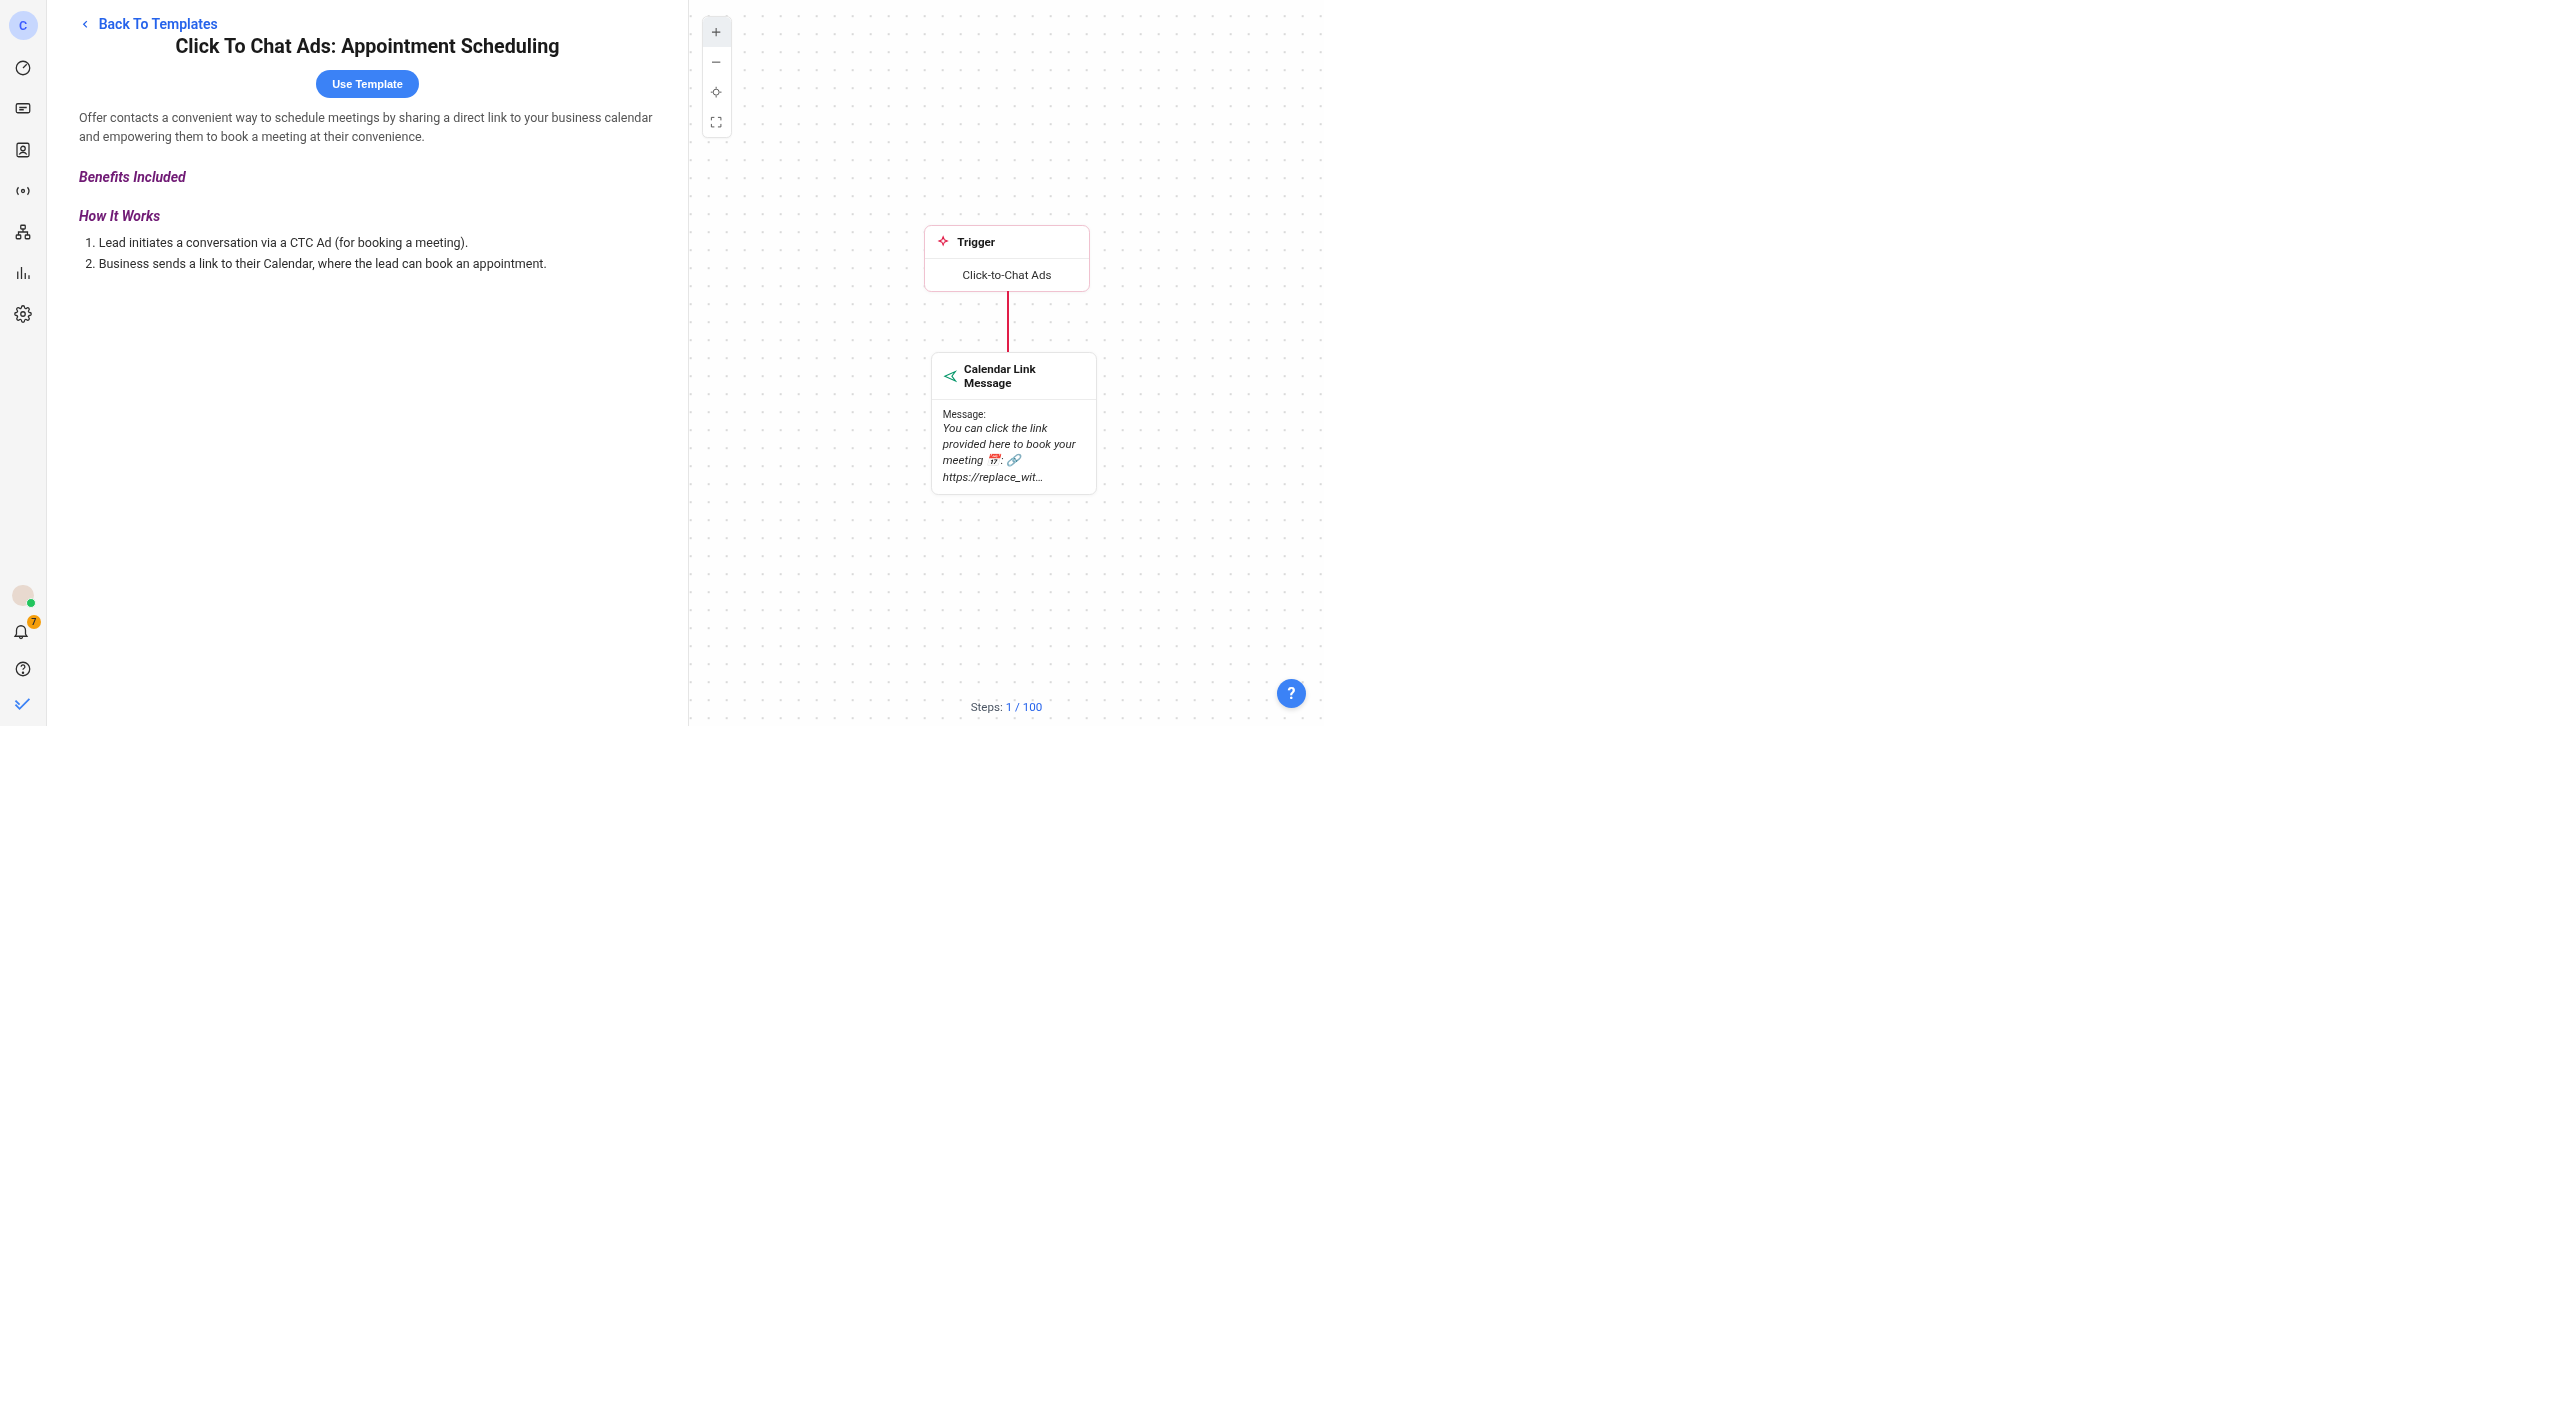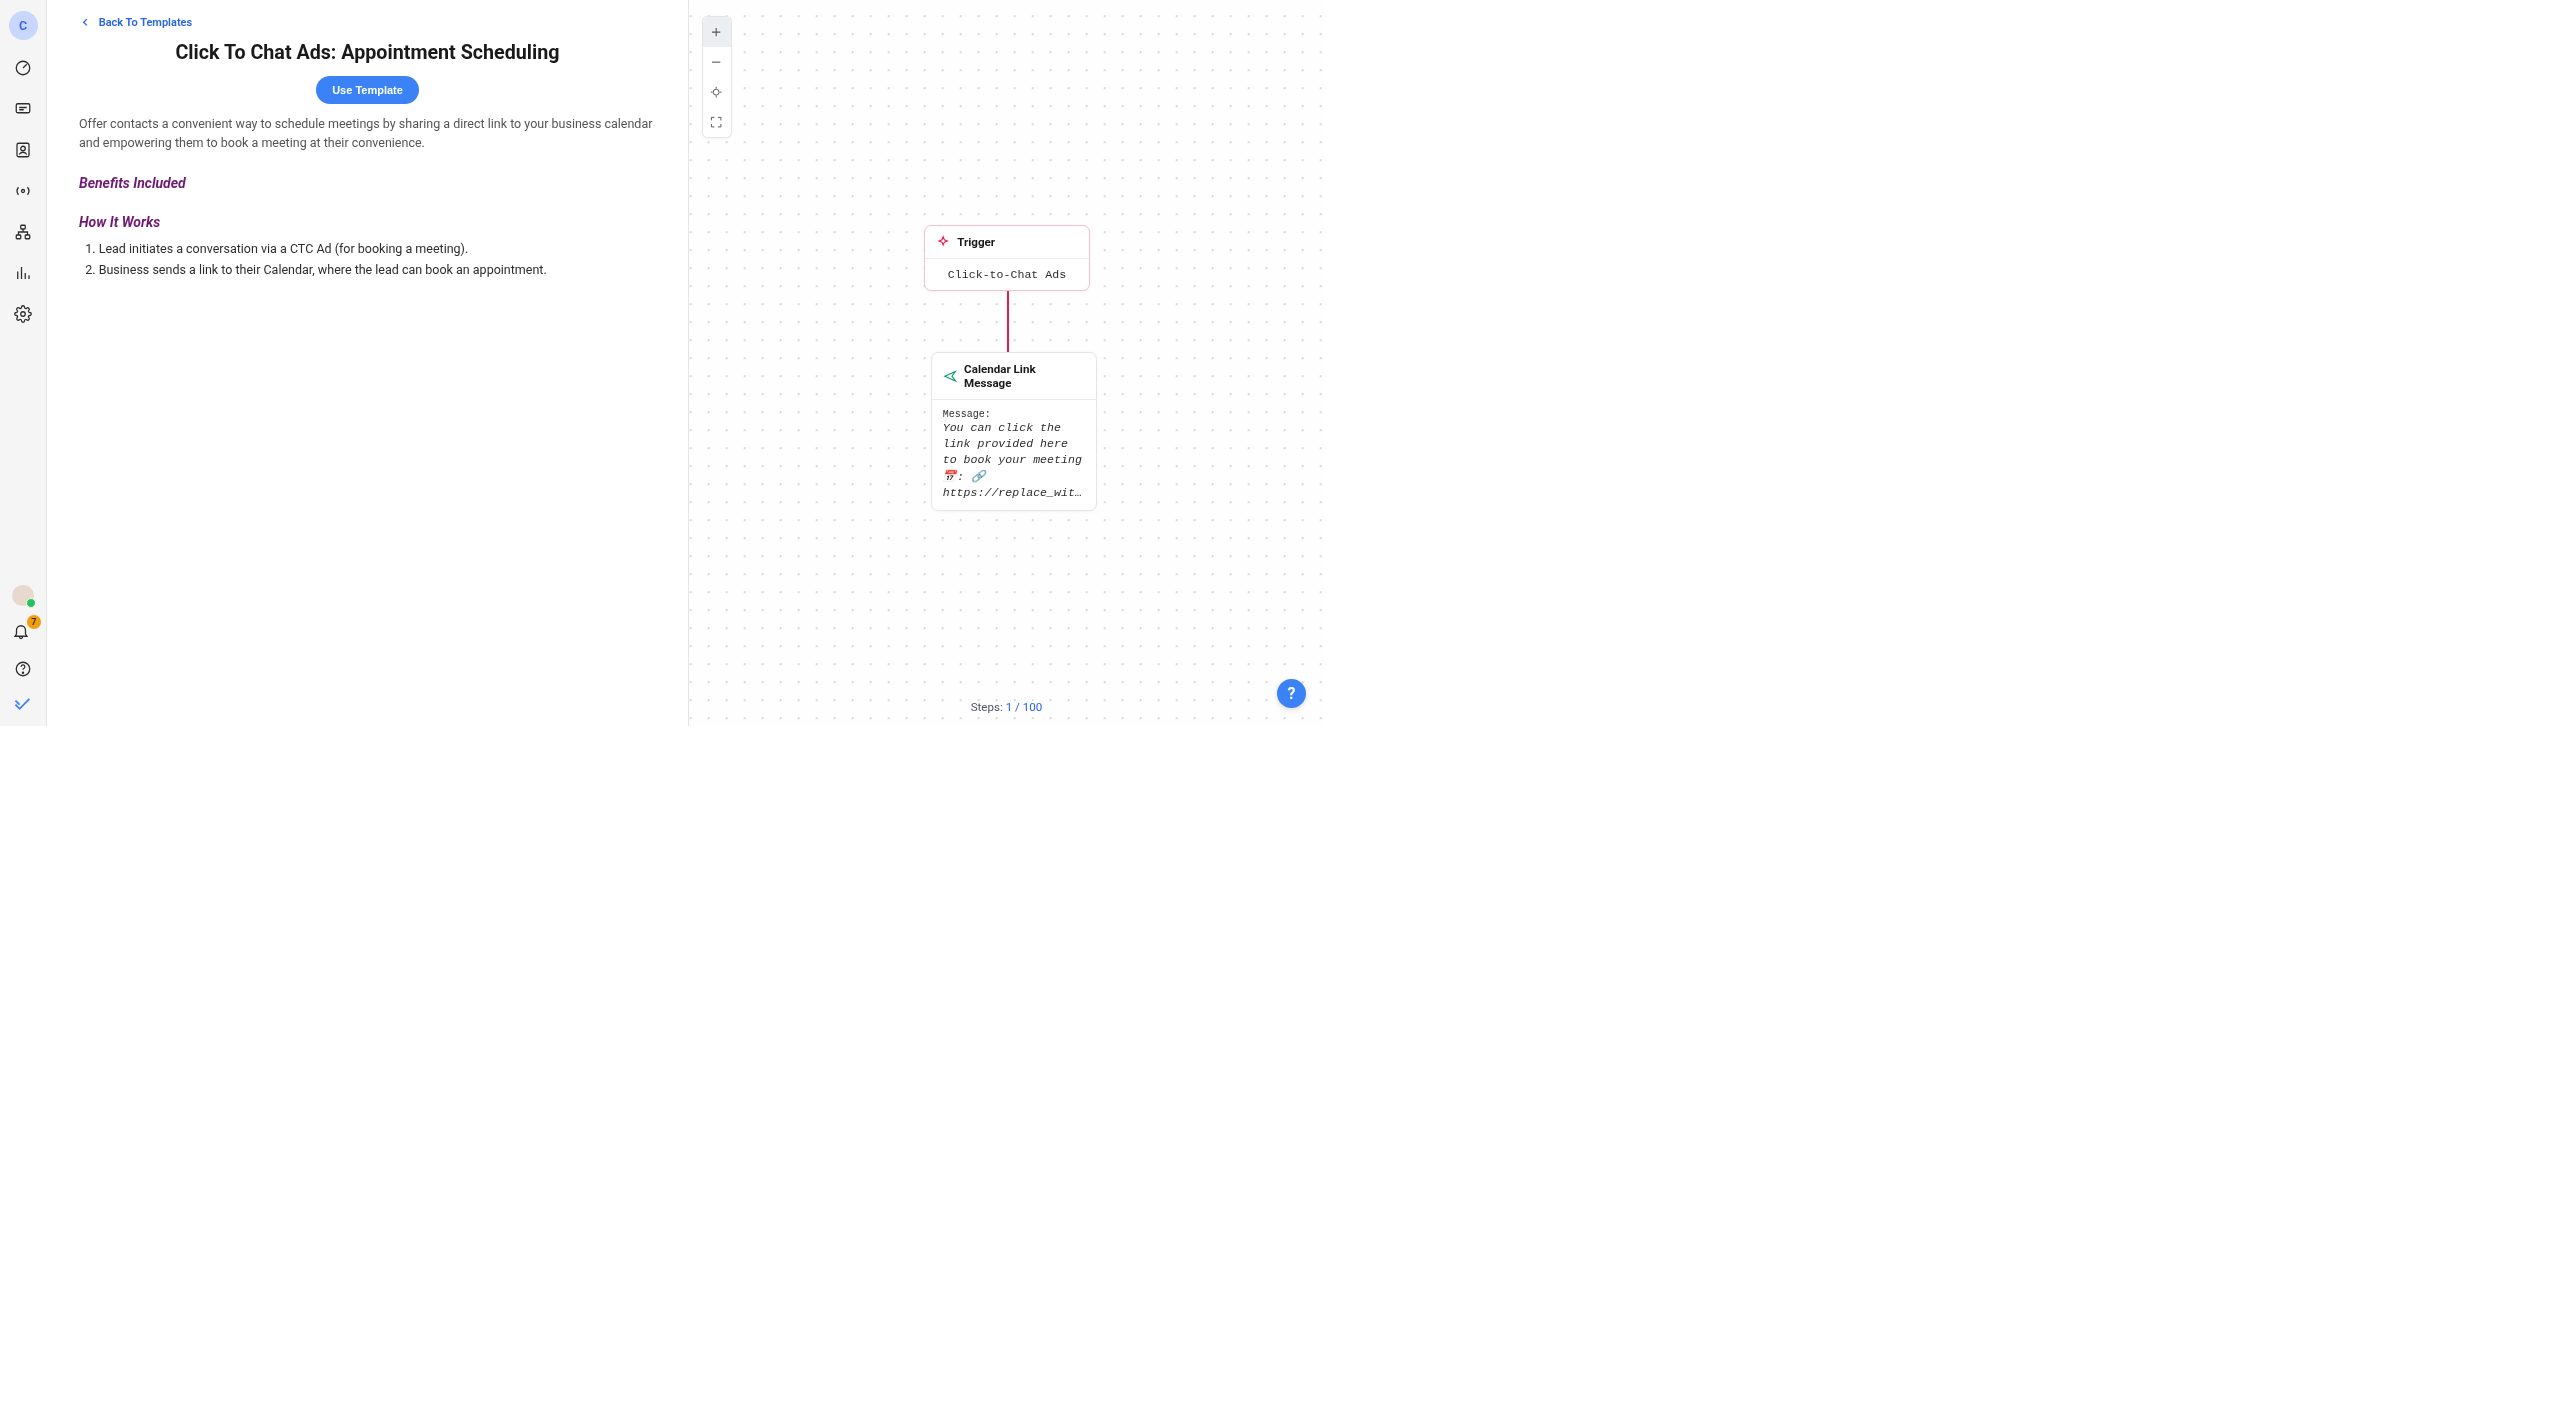--- a/index.html
+++ b/index.html
@@ -55,22 +55,22 @@
   
   .main { flex: 1; display: flex; }
   .left-panel {
     width: 642px; flex-shrink: 0;
     border-right: 0.9px solid #e5e5e5;
     padding: 16px 32px;
     overflow: auto;
   }
   .back-link {
     display: inline-flex; align-items: center; gap: 7.2px;
-    color: #2563eb; font-weight: 600; font-size: 11px;
-    margin-bottom: 11px;
+    color: #2563eb; font-weight: 600; font-size: 14px;
+    margin-bottom: 2px;
     cursor: pointer;
   }
   .back-link .chev { width: 12.5px; height: 12.5px; }
   .title-row { display:flex; align-items:center; justify-content:space-between; gap: 10.7px; flex-direction: column; }
   .page-title { font-size: 19.7px; font-weight: 700; color: #1a1a1a; margin: 0; line-height: 1.3; }
   .use-btn {
     background: #3b82f6; color: #fff;
     border: none; border-radius: 16px;
     padding: 8px 16px;
     font-size: 11px; font-weight: 600;
@@ -130,21 +130,21 @@
     border: 0.9px solid #e5e5e5;
     border-radius: 7.2px;
     box-shadow: 0 0.9px 3.6px rgba(0,0,0,0.04);
     font-size: 11.6px;
   }
   .node .node-head {
     display: flex; align-items: center; gap: 7.2px;
     padding: 9px 10.7px; font-weight: 700; color:#1a1a1a;
     border-bottom: 0.9px solid #ececec;
   }
-  .node .node-body { padding: 9px 10.7px; color:#2d2d2d;font-family:Liberation Mono, monospace; }
+  .node .node-body { padding: 9px 10.7px; color:#2d2d2d; }
   .node .node-body .lbl { font-size: 10px; }
   .node .node-body .msg { font-style: italic; color:#2d2d2d; line-height: 1.4; }
   .trigger-node { border: 1.3px solid #f0c2d0; text-align: center; }
   .trigger-icon { width:14.3px; height:14.3px; color:#e11d48; }
   .send-icon { width:14.3px; height:14.3px; color:#059669; }
 
   .connector {
     position: absolute;
     width: 1.8px; background: #e11d48;
   }

